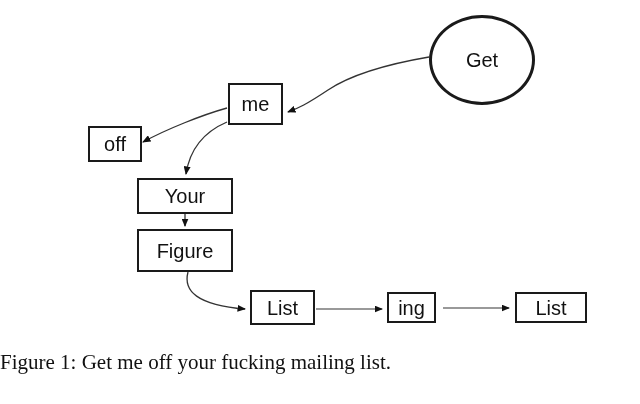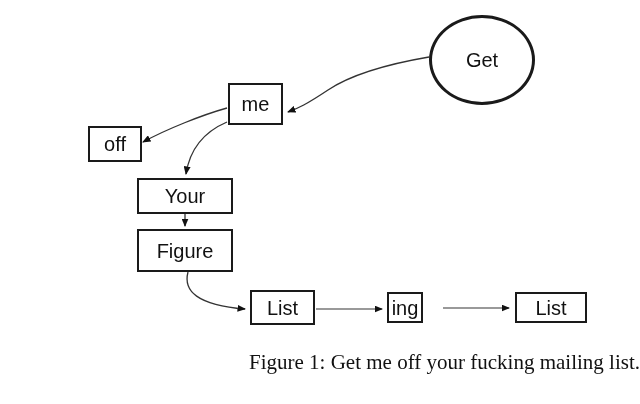--- a/index.html
+++ b/index.html
@@ -38,29 +38,29 @@
   .node.ellipse {
     border-radius: 50%;
     border-width: 3px;
   }
   .node-get     { left: 429px; top: 15px;  width: 106px; height: 90px; }
   .node-me      { left: 228px; top: 83px;  width: 55px;  height: 42px; }
   .node-off     { left: 88px;  top: 126px; width: 54px;  height: 36px; }
   .node-your    { left: 137px; top: 178px; width: 96px;  height: 36px; }
   .node-fucking { left: 137px; top: 229px; width: 96px;  height: 43px; }
   .node-mail    { left: 250px; top: 290px; width: 65px;  height: 35px; }
-  .node-ing     { left: 387px; top: 292px; width: 36px;  height: 31px; text-align: right; }
+  .node-ing     { left: 387px; top: 292px; width: 49px;  height: 31px; text-align: right; }
   .node-list    { left: 515px; top: 292px; width: 72px;  height: 31px; }
   .caption {
     position: absolute;
     left: 0;
     right: 0;
     top: 350px;
     z-index: 2;
-    text-align: right;
+    text-align: left;
     font-family: "Liberation Serif", serif;
     font-size: 21px;
     color: #111111;
   }
 </style>
 </head>
 <body>
 
 <div class="canvas">
 

